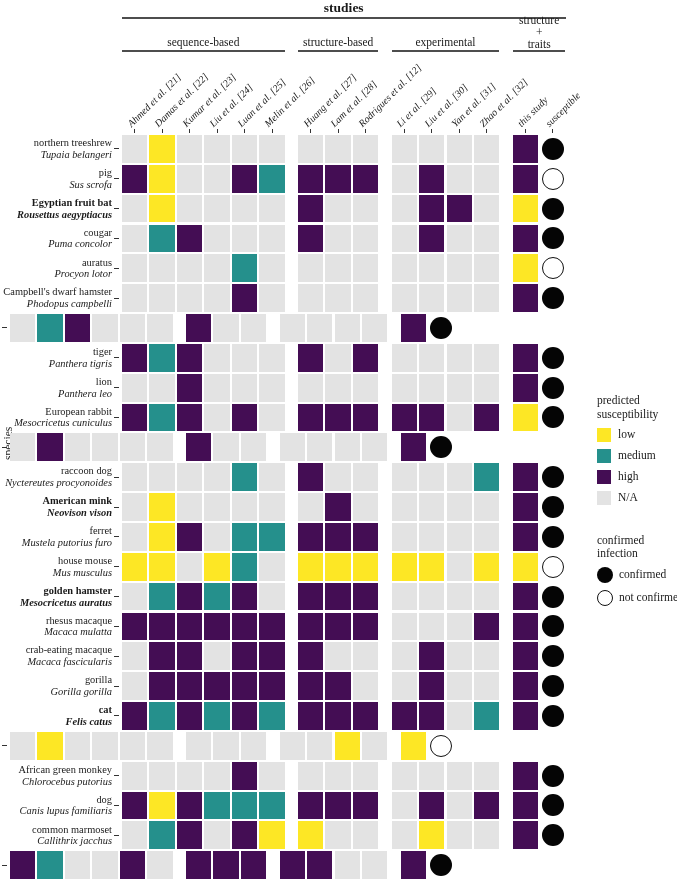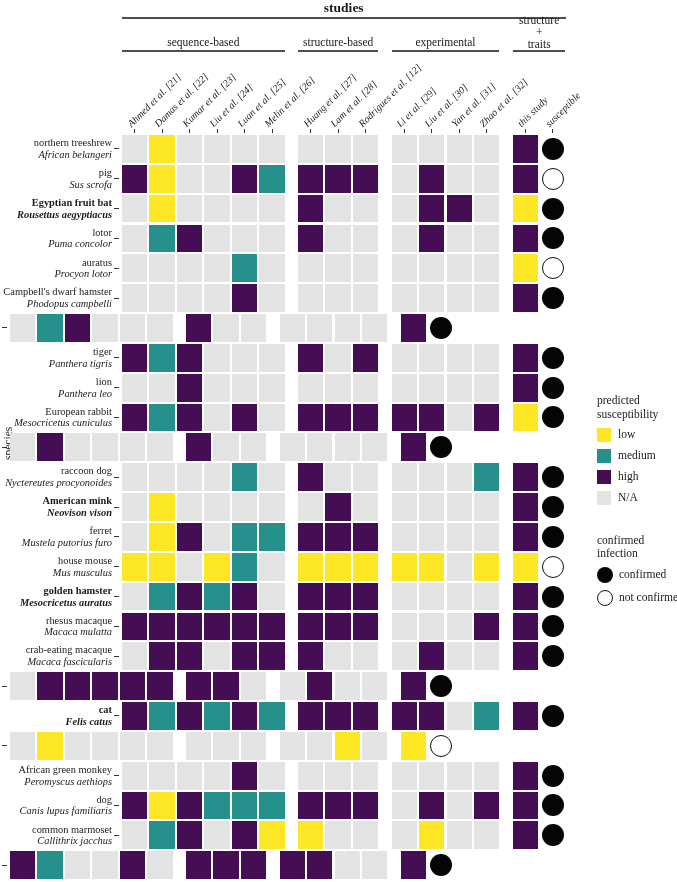--- a/index.html
+++ b/index.html
@@ -81,21 +81,21 @@
       <div class="colhdr" style="left: 484.8px; top: 118px;">Zhao et al. [32]</div>
       <div class="coltick" style="left: 486.3px; top: 129px;"></div>
       <div class="colhdr" style="left: 523.4px; top: 118px;">this study</div>
       <div class="coltick" style="left: 524.9px; top: 129px;"></div>
       <div class="colhdr" style="left: 550.9px; top: 118px;">susceptible</div>
       <div class="coltick" style="left: 552.4px; top: 129px;"></div>
     </div>
   <div class="ylab">species</div>
   <div class="grid" id="grid">
       <div class="row">
-        <div class="rowlabel"><span>northern treeshrew</span><span class="sci">African belangeri</span></div>
+        <div class="rowlabel"><span>northern treeshrew</span><span class="sci">Tupaia belangeri</span></div>
         <div class="rowtick"></div>
         <div class="cell" style="background: rgb(227, 227, 227);"></div>
         <div class="cell" style="background: rgb(253, 231, 37);"></div>
         <div class="cell" style="background: rgb(227, 227, 227);"></div>
         <div class="cell" style="background: rgb(227, 227, 227);"></div>
         <div class="cell" style="background: rgb(227, 227, 227);"></div>
         <div class="cell" style="background: rgb(227, 227, 227);"></div>
         <div class="ggap"></div>
         <div class="cell" style="background: rgb(227, 227, 227);"></div>
         <div class="cell" style="background: rgb(227, 227, 227);"></div>
@@ -153,21 +153,21 @@
         <div class="cell" style="background: rgb(68, 13, 84);"></div>
         <div class="cell" style="background: rgb(68, 13, 84);"></div>
         <div class="cell" style="background: rgb(227, 227, 227);"></div>
         <div class="ggap"></div>
         <div class="cell" style="background: rgb(253, 231, 37);"></div>
         <div class="circwrap">
           <div class="circ filled"></div>
         </div>
       </div>
       <div class="row">
-        <div class="rowlabel"><span>lotor</span><span class="sci">Puma concolor</span></div>
+        <div class="rowlabel"><span>cougar</span><span class="sci">Puma concolor</span></div>
         <div class="rowtick"></div>
         <div class="cell" style="background: rgb(227, 227, 227);"></div>
         <div class="cell" style="background: rgb(37, 144, 140);"></div>
         <div class="cell" style="background: rgb(68, 13, 84);"></div>
         <div class="cell" style="background: rgb(227, 227, 227);"></div>
         <div class="cell" style="background: rgb(227, 227, 227);"></div>
         <div class="cell" style="background: rgb(227, 227, 227);"></div>
         <div class="ggap"></div>
         <div class="cell" style="background: rgb(68, 13, 84);"></div>
         <div class="cell" style="background: rgb(227, 227, 227);"></div>
@@ -511,20 +511,21 @@
         <div class="cell" style="background: rgb(68, 13, 84);"></div>
         <div class="cell" style="background: rgb(227, 227, 227);"></div>
         <div class="cell" style="background: rgb(227, 227, 227);"></div>
         <div class="ggap"></div>
         <div class="cell" style="background: rgb(68, 13, 84);"></div>
         <div class="circwrap">
           <div class="circ filled"></div>
         </div>
       </div>
       <div class="row">
+        <div class="rowlabel"><span>gorilla</span><span class="sci">Gorilla gorilla</span></div>
         <div class="rowtick"></div>
         <div class="cell" style="background: rgb(227, 227, 227);"></div>
         <div class="cell" style="background: rgb(68, 13, 84);"></div>
         <div class="cell" style="background: rgb(68, 13, 84);"></div>
         <div class="cell" style="background: rgb(68, 13, 84);"></div>
         <div class="cell" style="background: rgb(68, 13, 84);"></div>
         <div class="cell" style="background: rgb(68, 13, 84);"></div>
         <div class="ggap"></div>
         <div class="cell" style="background: rgb(68, 13, 84);"></div>
         <div class="cell" style="background: rgb(68, 13, 84);"></div>
@@ -581,21 +582,21 @@
         <div class="cell" style="background: rgb(227, 227, 227);"></div>
         <div class="cell" style="background: rgb(253, 231, 37);"></div>
         <div class="cell" style="background: rgb(227, 227, 227);"></div>
         <div class="ggap"></div>
         <div class="cell" style="background: rgb(253, 231, 37);"></div>
         <div class="circwrap">
           <div class="circ open"></div>
         </div>
       </div>
       <div class="row">
-        <div class="rowlabel"><span>African green monkey</span><span class="sci">Peromyscus aethiops</span></div>
+        <div class="rowlabel"><span>African green monkey</span><span class="sci">Chlorocebus putorius</span></div>
         <div class="rowtick"></div>
         <div class="cell" style="background: rgb(227, 227, 227);"></div>
         <div class="cell" style="background: rgb(227, 227, 227);"></div>
         <div class="cell" style="background: rgb(227, 227, 227);"></div>
         <div class="cell" style="background: rgb(227, 227, 227);"></div>
         <div class="cell" style="background: rgb(68, 13, 84);"></div>
         <div class="cell" style="background: rgb(227, 227, 227);"></div>
         <div class="ggap"></div>
         <div class="cell" style="background: rgb(227, 227, 227);"></div>
         <div class="cell" style="background: rgb(227, 227, 227);"></div>

